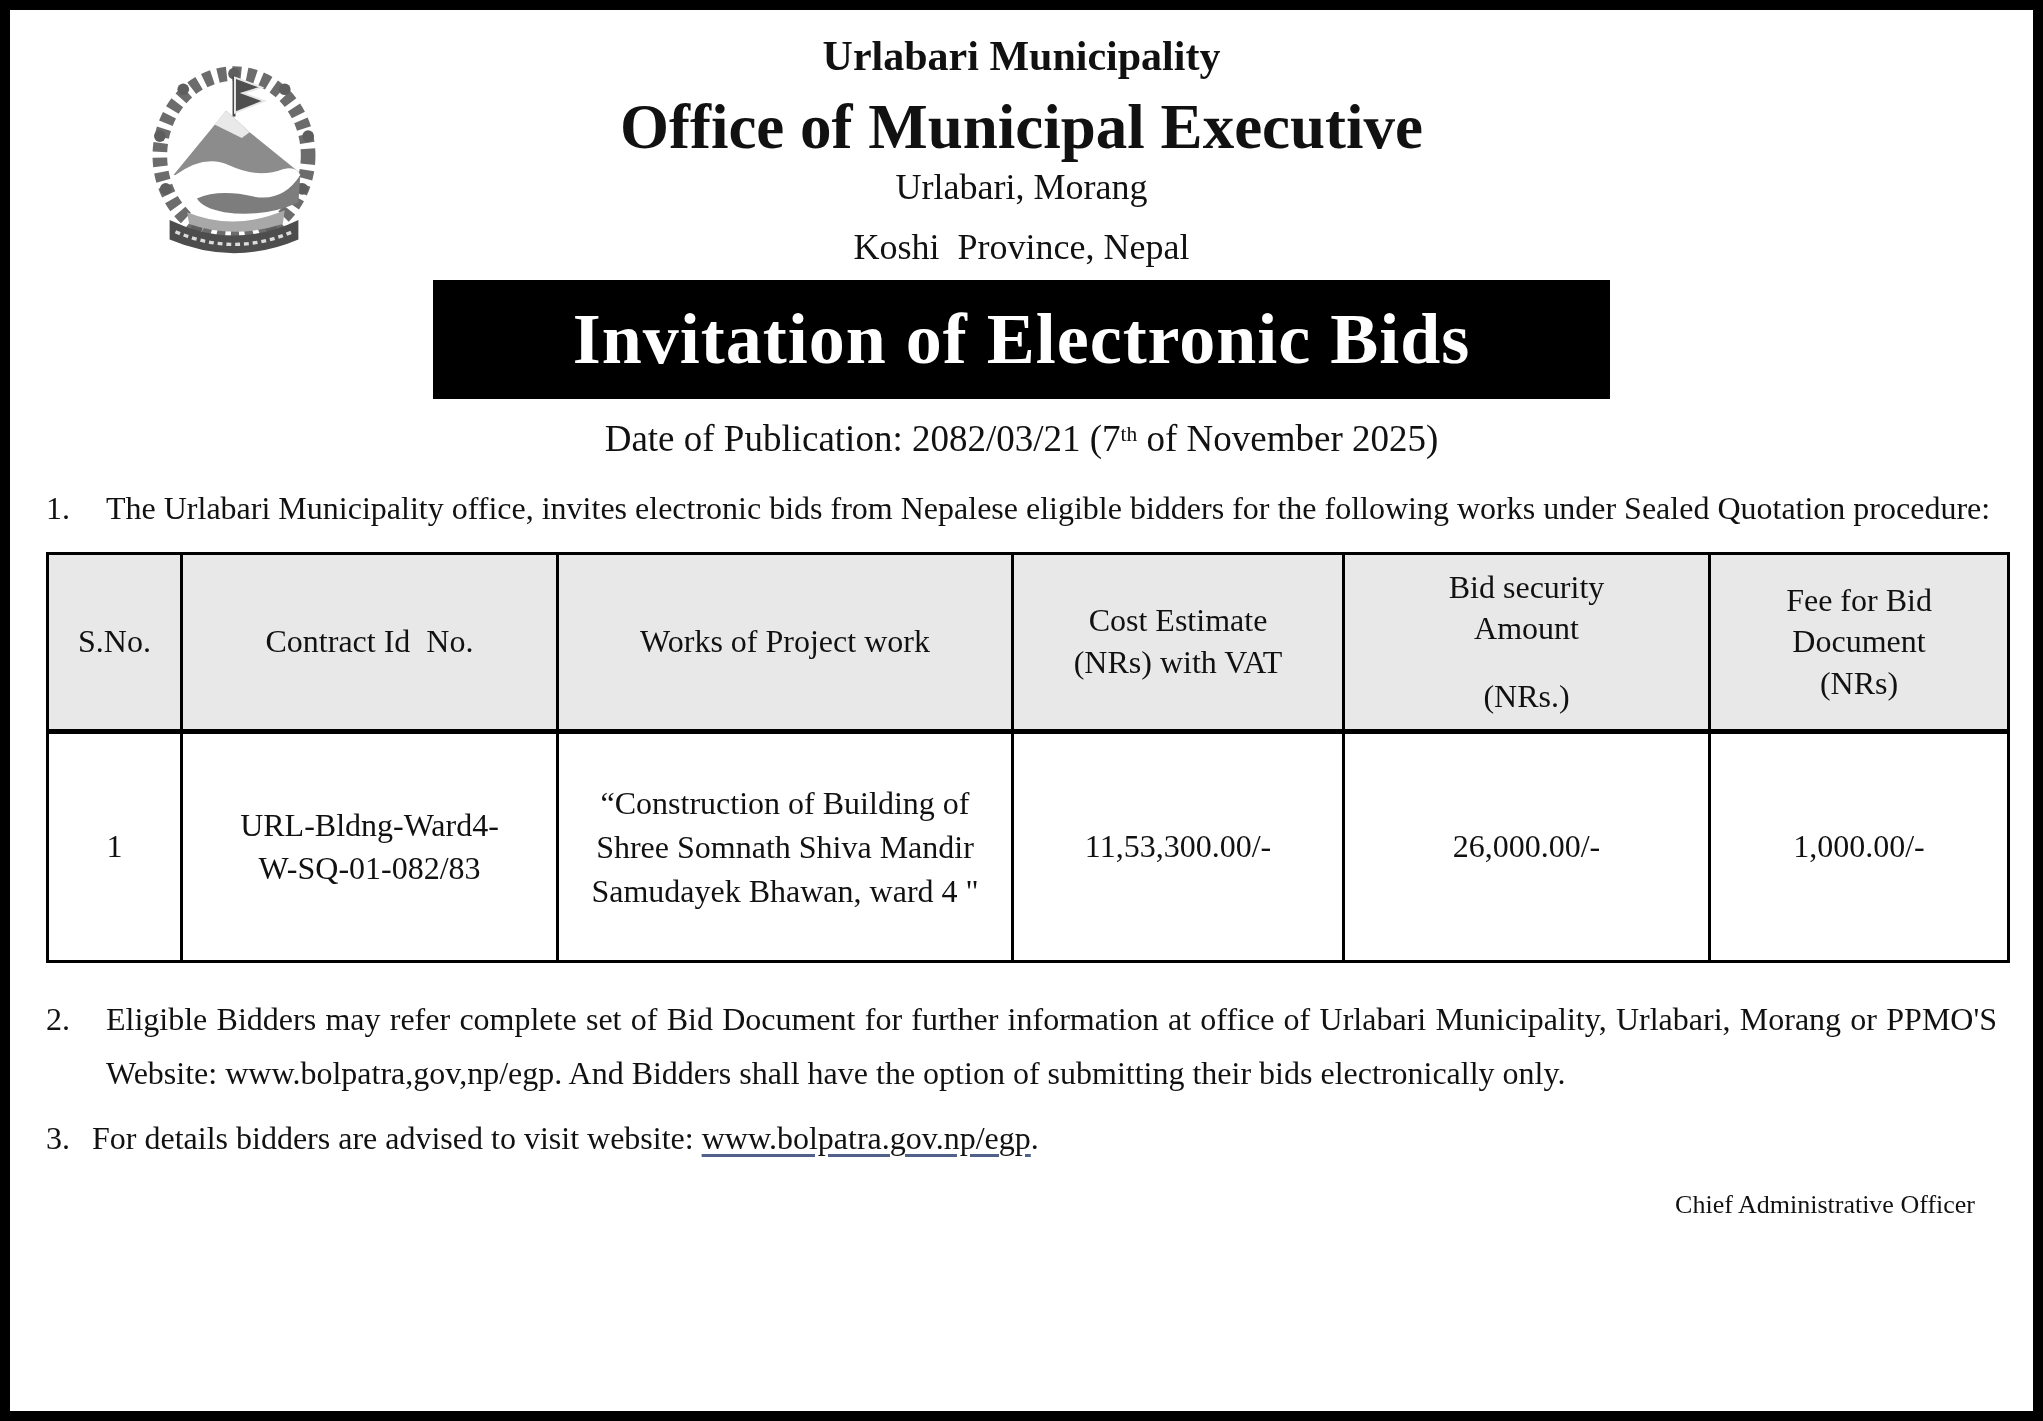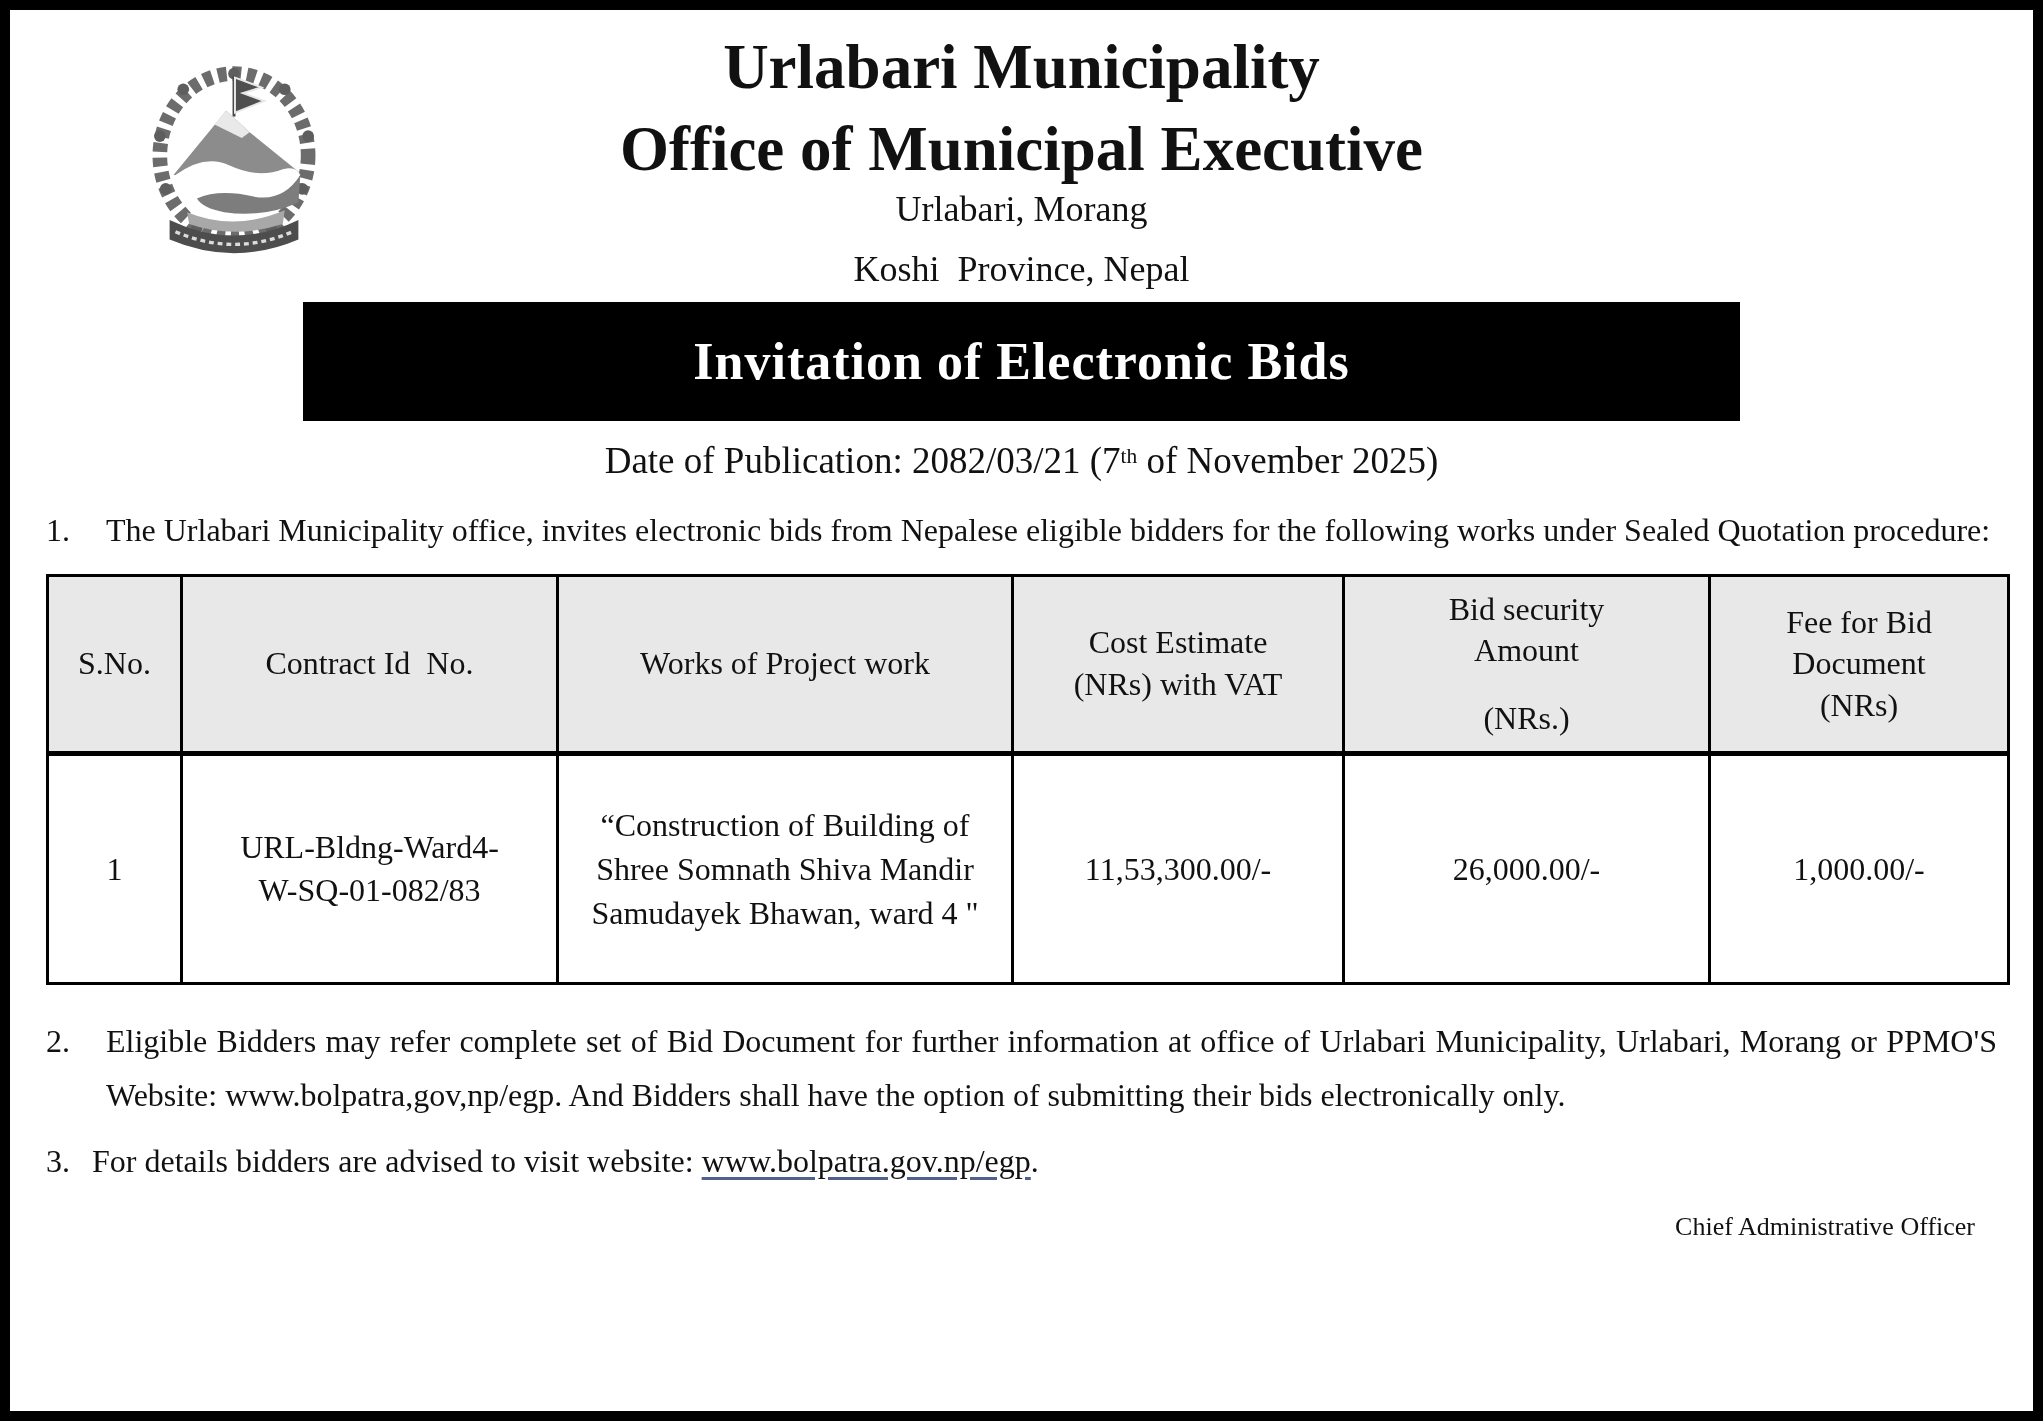--- a/index.html
+++ b/index.html
@@ -11,33 +11,33 @@
     border:10px solid #000;
     font-family:"Liberation Serif","DejaVu Serif",serif;
     color:#111;
     overflow:hidden;
   }
   .inner { padding:14px 36px 0 36px; }
 
   
   .logo-wrap { position:absolute; left:126px; top:50px; width:196px; height:200px; }
   .hdr { text-align:center; }
-  .hdr-title   { font-size:63px; font-weight:bold; line-height:1.05; margin-top:10px; }
+  .hdr-title   { font-size:42px; font-weight:bold; line-height:1.05; margin-top:10px; }
   .hdr-sub     { font-size:63px; font-weight:bold; line-height:1.05; margin-top:16px; }
   .hdr-addr1   { font-size:36px; margin-top:6px; white-space:pre-wrap; }
   .hdr-addr2   { font-size:36px; margin-top:18px;  white-space:pre-wrap; }
 
   
   .banner {
     margin:12px auto 0 auto;
-    width:1437px; height:119px;
+    width:1177px; height:119px;
     background:#000;
     color:#fff;
     display:flex; align-items:center; justify-content:center;
-    font-size:52px; font-weight:bold;
+    font-size:72px; font-weight:bold;
     letter-spacing:1px;
   }
 
   .pubdate { text-align:center; font-size:37px; margin-top:18px; }
   .pubdate .sup { font-size:58%; position:relative; top:-0.5em; }
 
   
   .item { display:flex; font-size:32px; line-height:1.68; margin-top:22px; }
   .item .num  { flex:none; width:60px; }
   .item .body { flex:1; text-align:justify; }

